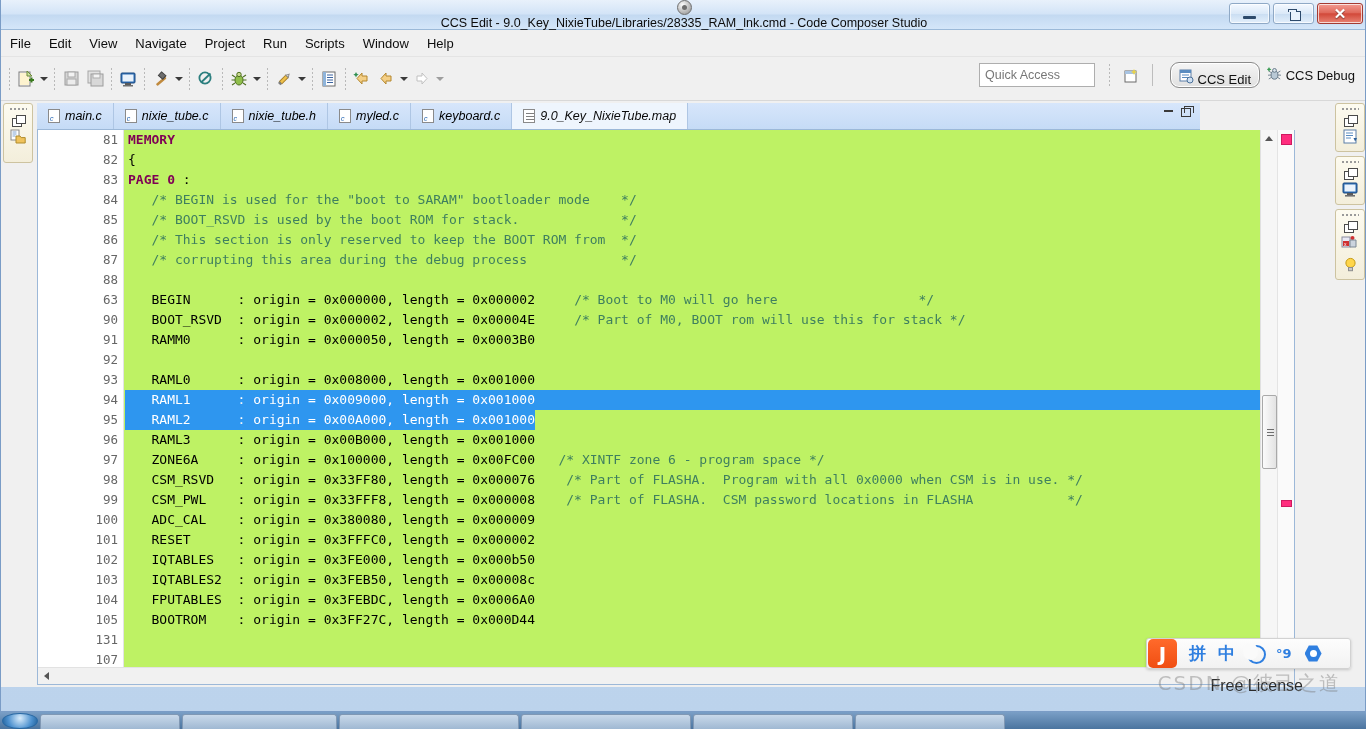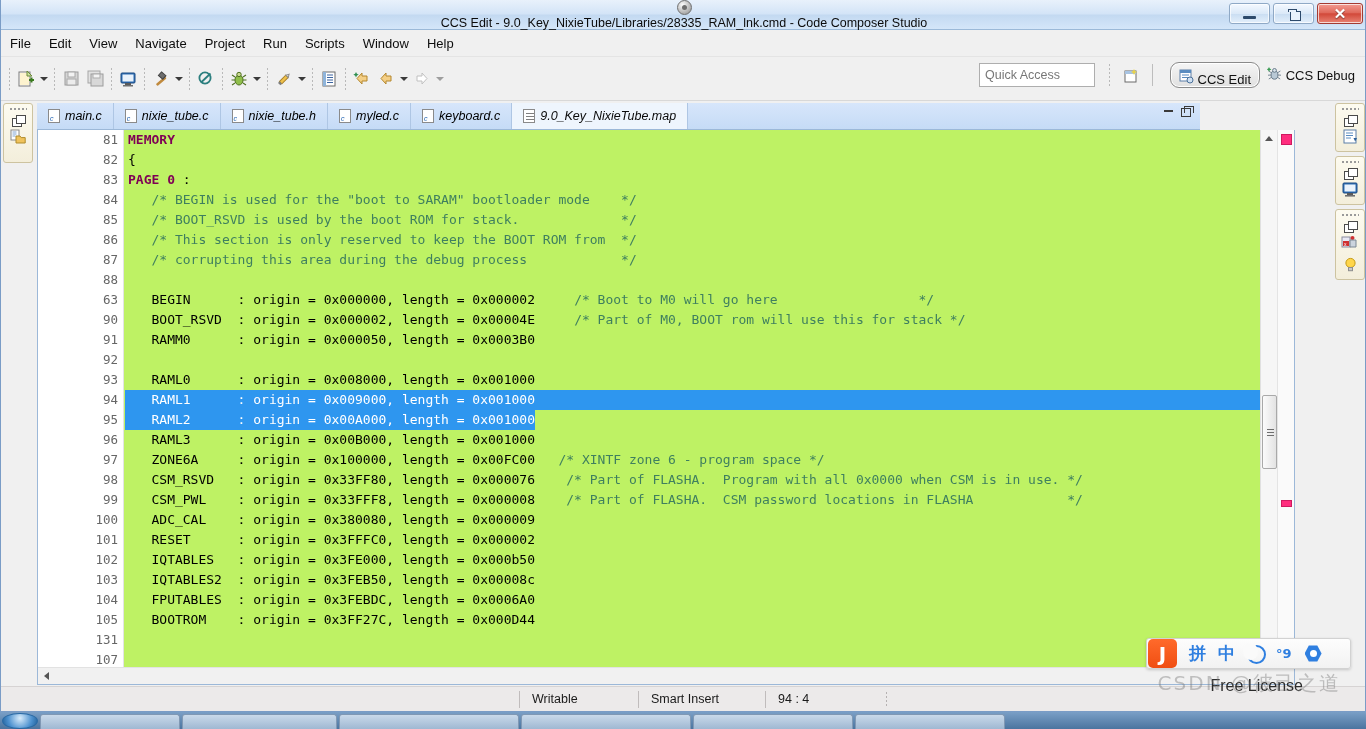--- a/index.html
+++ b/index.html
@@ -655,30 +655,20 @@
         </div>
       </div>
       <div id="hscroll">
         <div id="hs-left">
             <i></i>
           </div>
       </div>
     </div>
   </div>
 
-  <div id="statusbar">
-    <div style="flex:0 0 518px"></div>
-    <div class="sb-div"></div>
-    <div class="sb-cell" style="width:118px">Writable</div>
-    <div class="sb-div"></div>
-    <div class="sb-cell" style="width:126px">Smart Insert</div>
-    <div class="sb-div"></div>
-    <div class="sb-cell" style="width:110px">94 : 4</div>
-    <div class="sb-dots"></div>
-  </div>
 
   <div id="license">Free License</div>
   <div id="watermark">CSDN @彼己之道</div>
 
   <div id="ime">
     <div id="ime-logo">J</div>
     <div class="ime-item">拼</div>
     <div class="ime-item">中</div>
     <div class="ime-moon"></div>
     <div class="ime-item small">°9</div>

